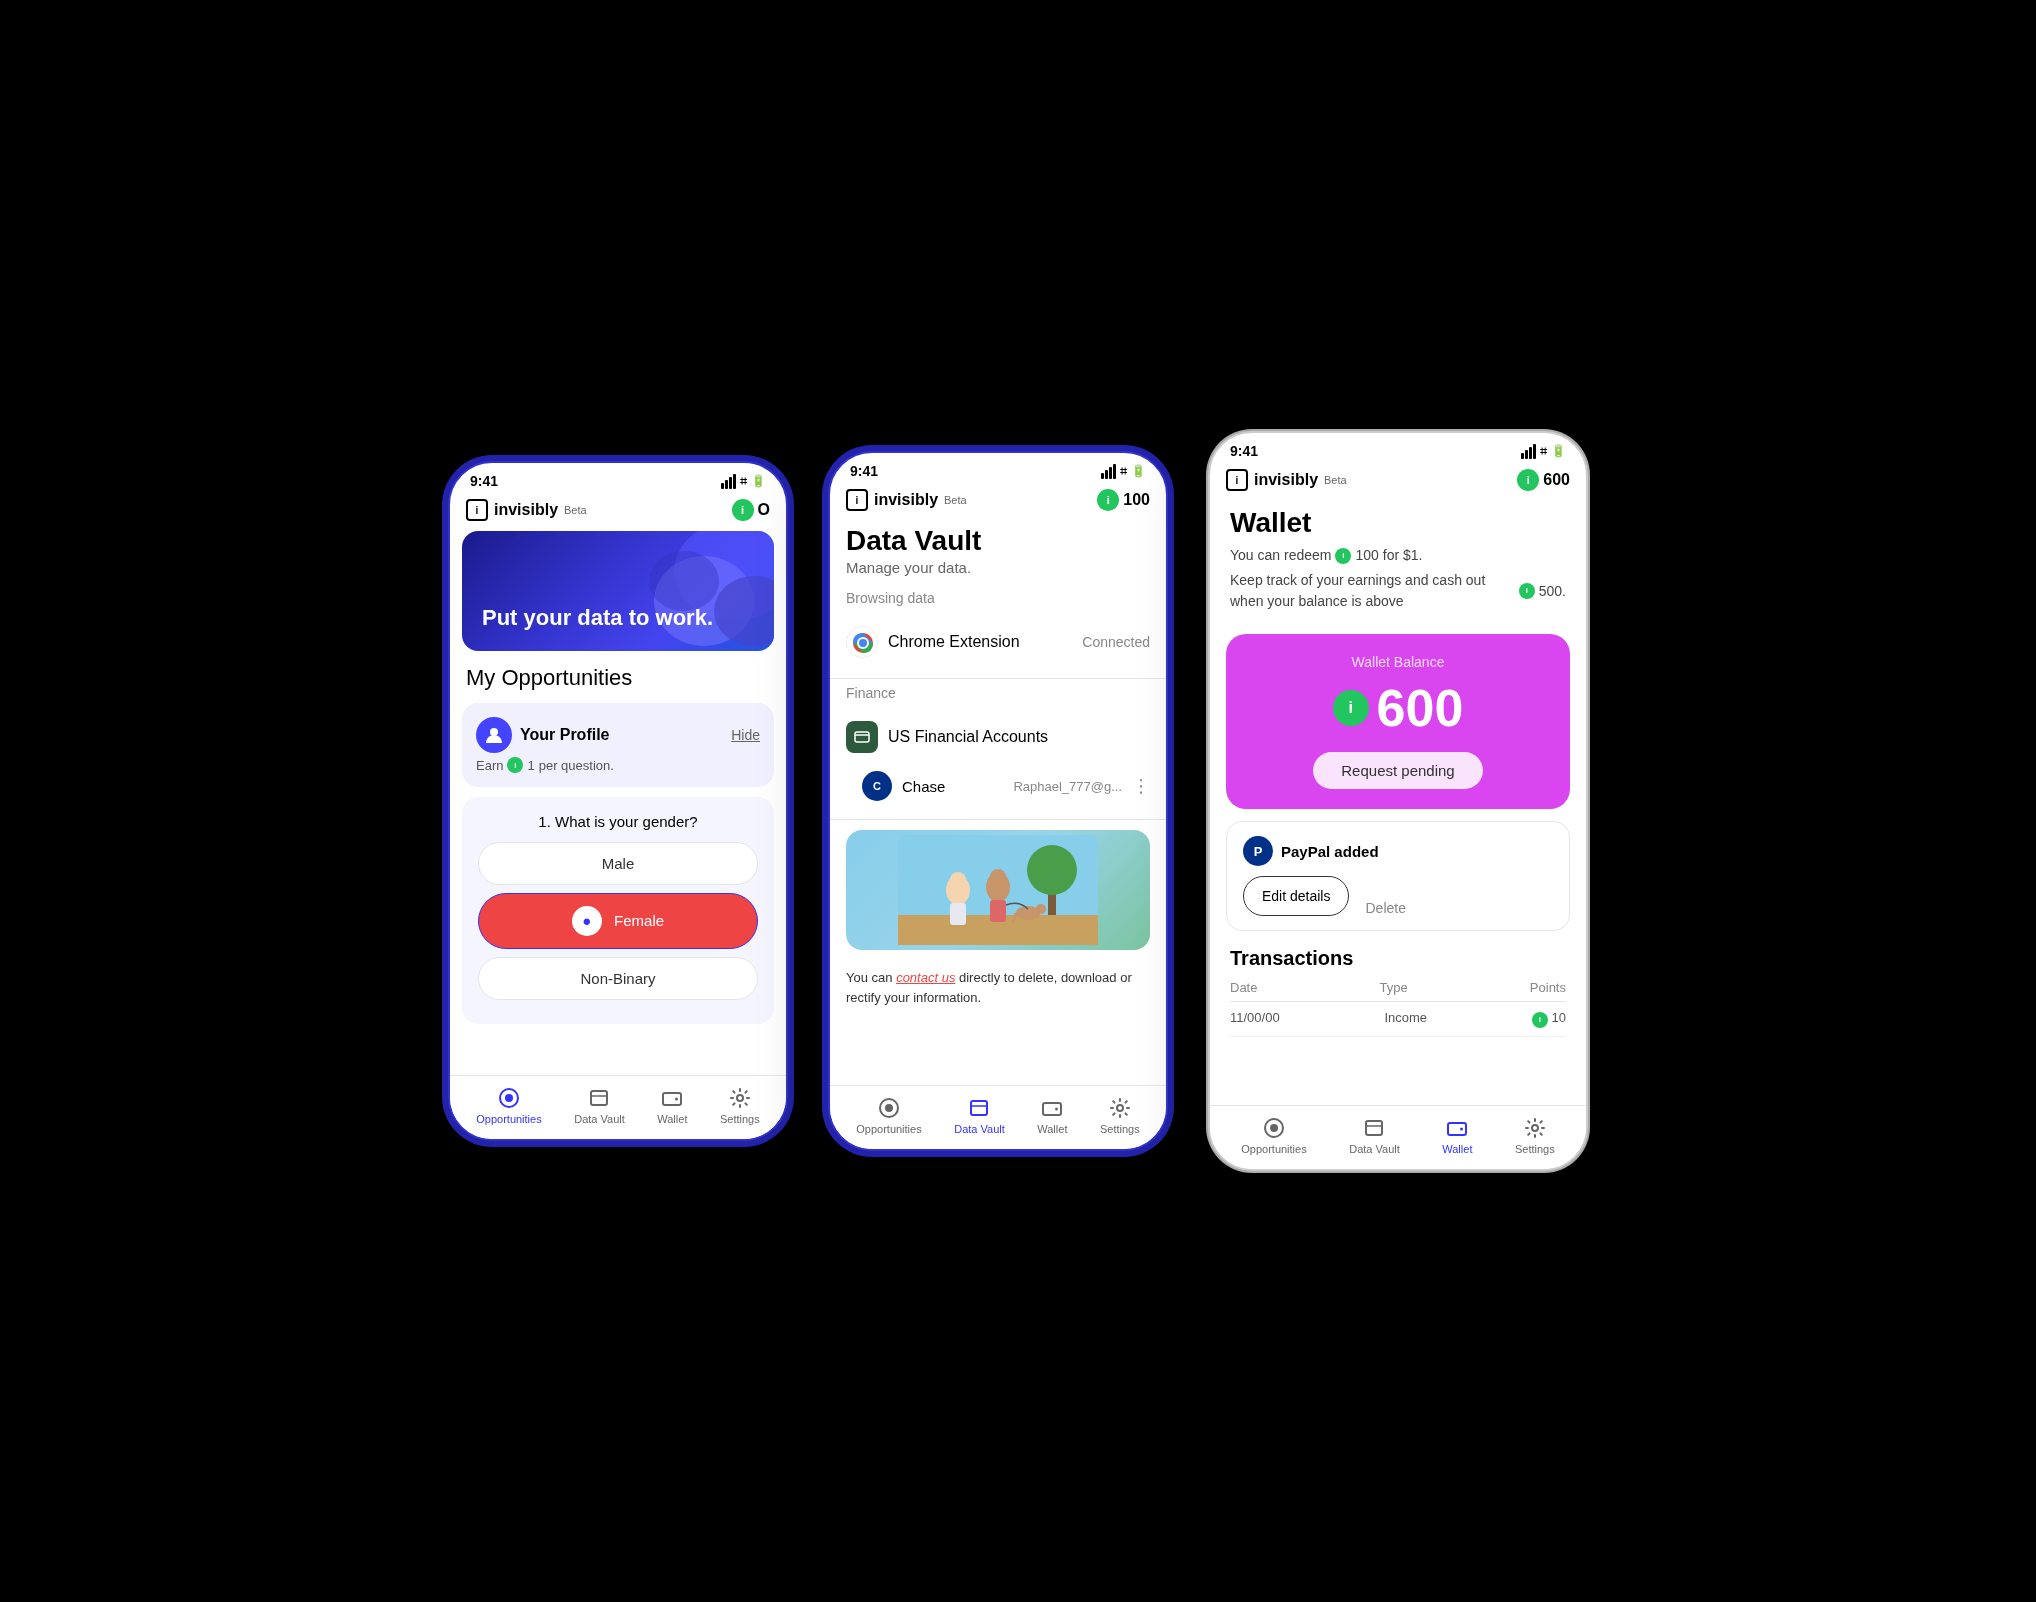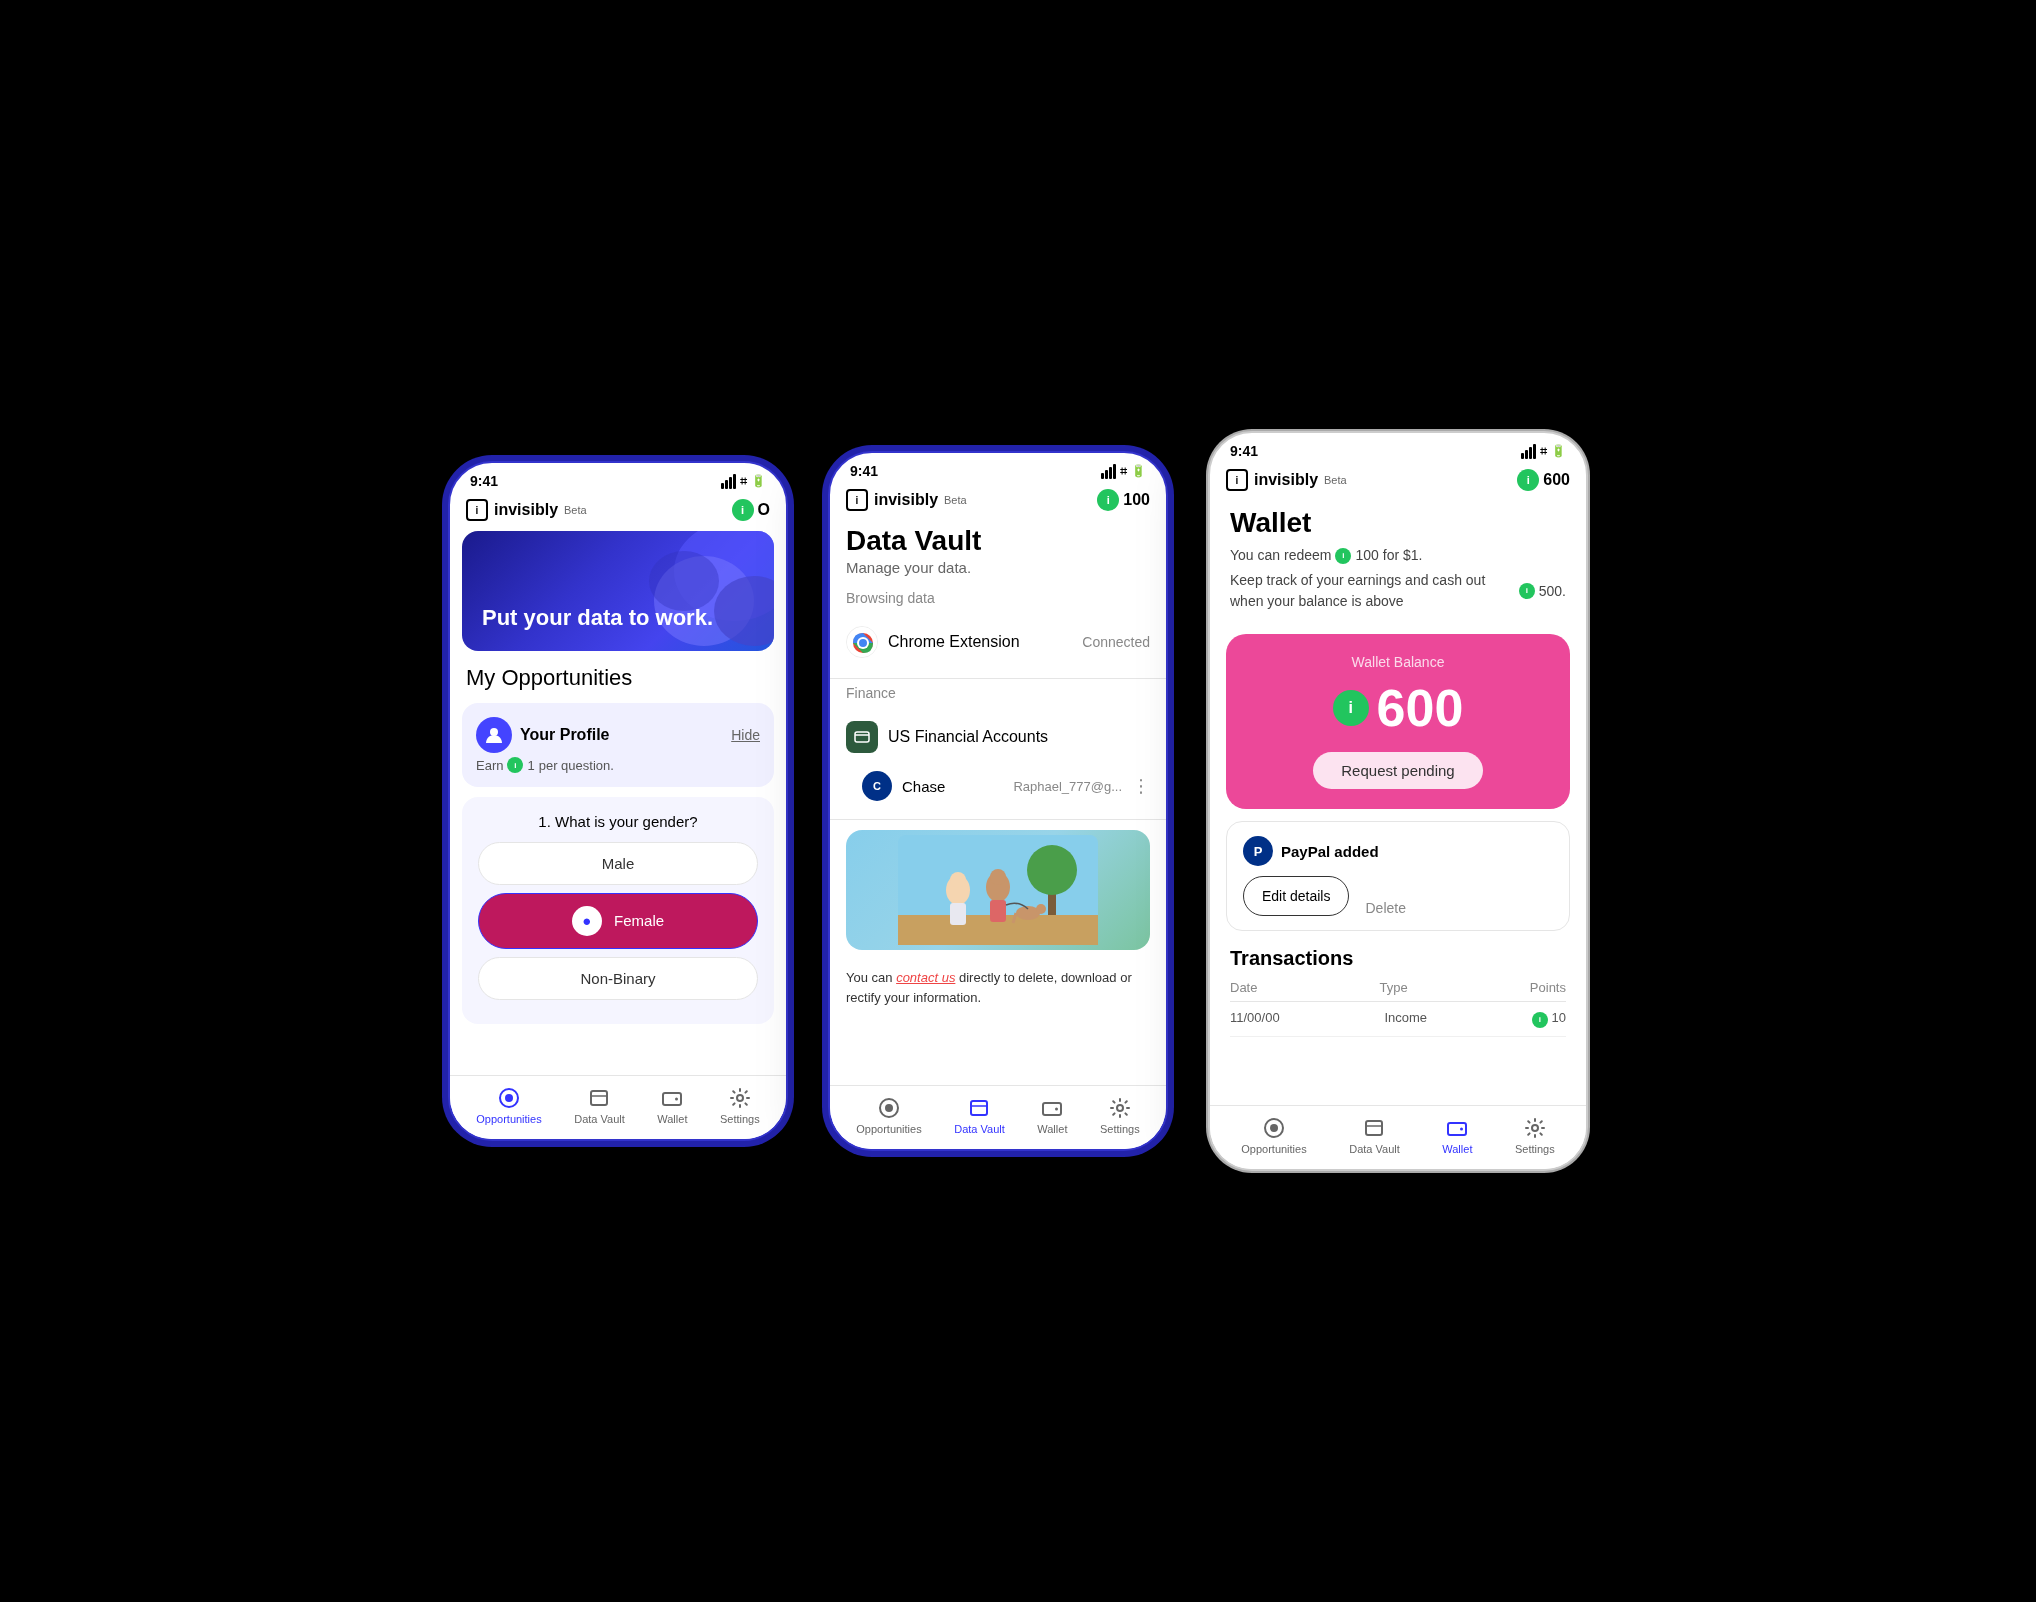--- a/index.html
+++ b/index.html
@@ -224,21 +224,21 @@
       border-radius: 30px;
       padding: 12px;
       text-align: center;
       margin-bottom: 8px;
       font-size: 15px;
       color: #333;
       border: 1px solid #e5e5e5;
     }
 
     .answer-option.selected {
-      background: #be185d;
+      background: #ef4444;
       color: white;
       border-color: #3333ff;
     }
 
     
     .bottom-nav {
       display: flex;
       justify-content: space-around;
       align-items: center;
       padding: 10px 10px 14px;
@@ -376,21 +376,21 @@
       padding: 0 20px 4px;
       line-height: 1.5;
       display: flex;
       align-items: center;
       gap: 4px;
       flex-wrap: wrap;
     }
 
     .wallet-balance-card {
       margin: 12px 16px;
-      background: #ec4899;
+      background: #d946ef;
       border-radius: 20px;
       padding: 20px;
       text-align: center;
     }
 
     .wallet-balance-label {
       color: rgba(255,255,255,0.8);
       font-size: 14px;
       margin-bottom: 8px;
     }

